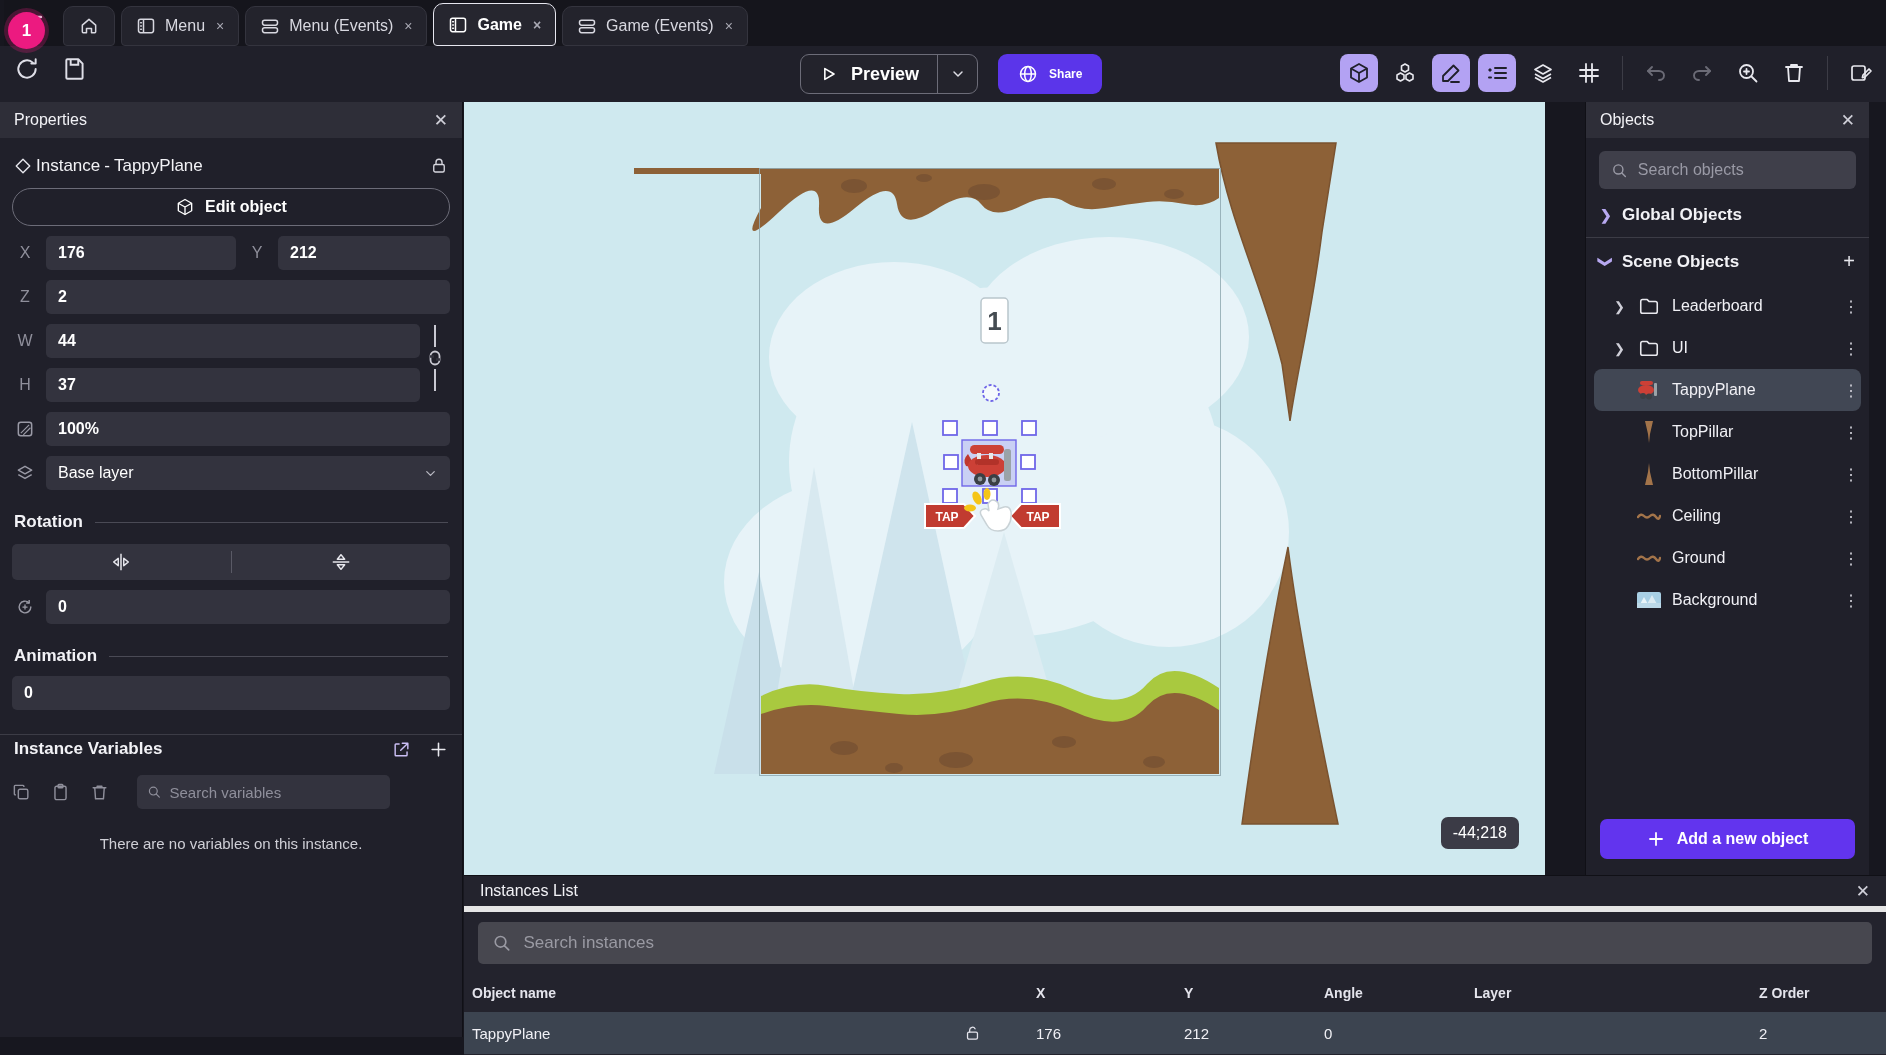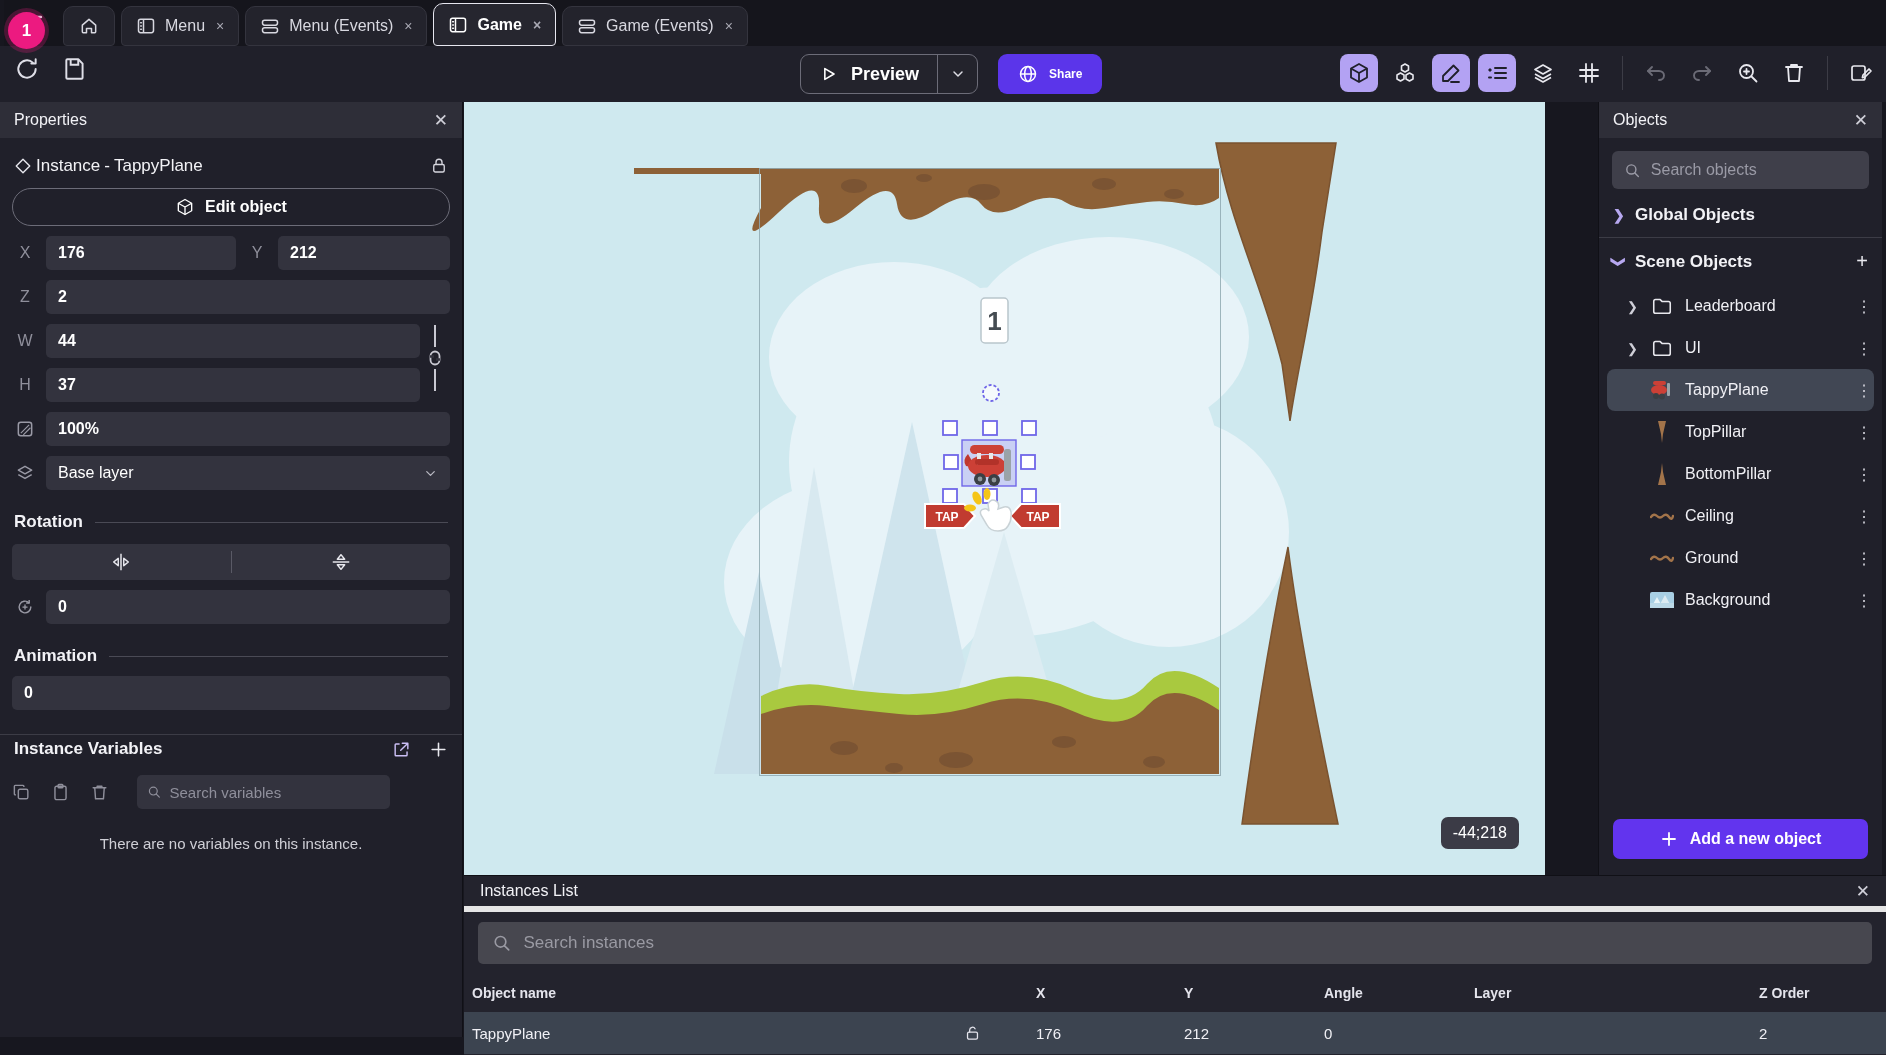--- a/index.html
+++ b/index.html
@@ -65,21 +65,21 @@
   .iv-head .acts .plus { color:#e8e8ee; }
   .iv-toolbar { display:flex; align-items:center; gap:20px; margin-top:16px; color:#8f8f9b; }
   .iv-search { flex:0 0 253px; height:34px; background:#33333e; border-radius:5px; display:flex; align-items:center; gap:8px; padding:0 10px; margin-left:8px; }
   .iv-search input { background:transparent; border:none; outline:none; color:#d8d8e0; font-size:15px; width:100%; font-family:inherit; }
   .iv-search input::placeholder { color:#8f8f9b; }
   .iv-empty { margin-top:26px; text-align:center; color:#cfcfd6; font-size:15px; }
   
   .canvas { position:absolute; left:464px; top:102px; width:1081px; height:773px; background:#cfe9ef; overflow:hidden; }
   .coords-badge { position:absolute; right:26px; bottom:26px; background:#3b3b46; color:#fff; font-size:16px; padding:7px 12px; border-radius:7px; }
   
-  .obj-panel { position:absolute; right:4px; top:102px; width:284px; height:773px; background:#20202a; border-left:1px solid #101016; display:flex; flex-direction:column; }
+  .obj-panel { position:absolute; right:17px; top:102px; width:284px; height:773px; background:#20202a; border-left:1px solid #101016; display:flex; flex-direction:column; }
   .obj-search { margin:13px 13px 4px 13px; height:38px; background:#3f3f4a; border-radius:6px; display:flex; align-items:center; gap:10px; padding:0 12px; color:#9a9aa6; }
   .obj-search input { background:transparent; border:none; outline:none; color:#d8d8e0; font-size:16px; width:100%; font-family:inherit; }
   .obj-search input::placeholder { color:#9a9aa6; }
   .obj-group { display:flex; align-items:center; gap:10px; padding:12px 14px; font-size:17px; font-weight:bold; color:#f2f2f6; cursor:pointer; }
   .obj-group .chev { color:#b7a8f0; font-size:14px; width:12px; }
   .obj-group .plus { margin-left:auto; color:#e8e8ee; font-size:20px; font-weight:normal; }
   .obj-divider { height:1px; background:#3c3c46; }
   .obj-rows { flex:1; overflow:hidden; }
   .obj-row { display:flex; align-items:center; gap:10px; height:42px; padding:0 10px 0 28px; font-size:16px; color:#f0f0f5; cursor:pointer; }
   .obj-row .chev { color:#cfcfd8; font-size:13px; width:12px; }

